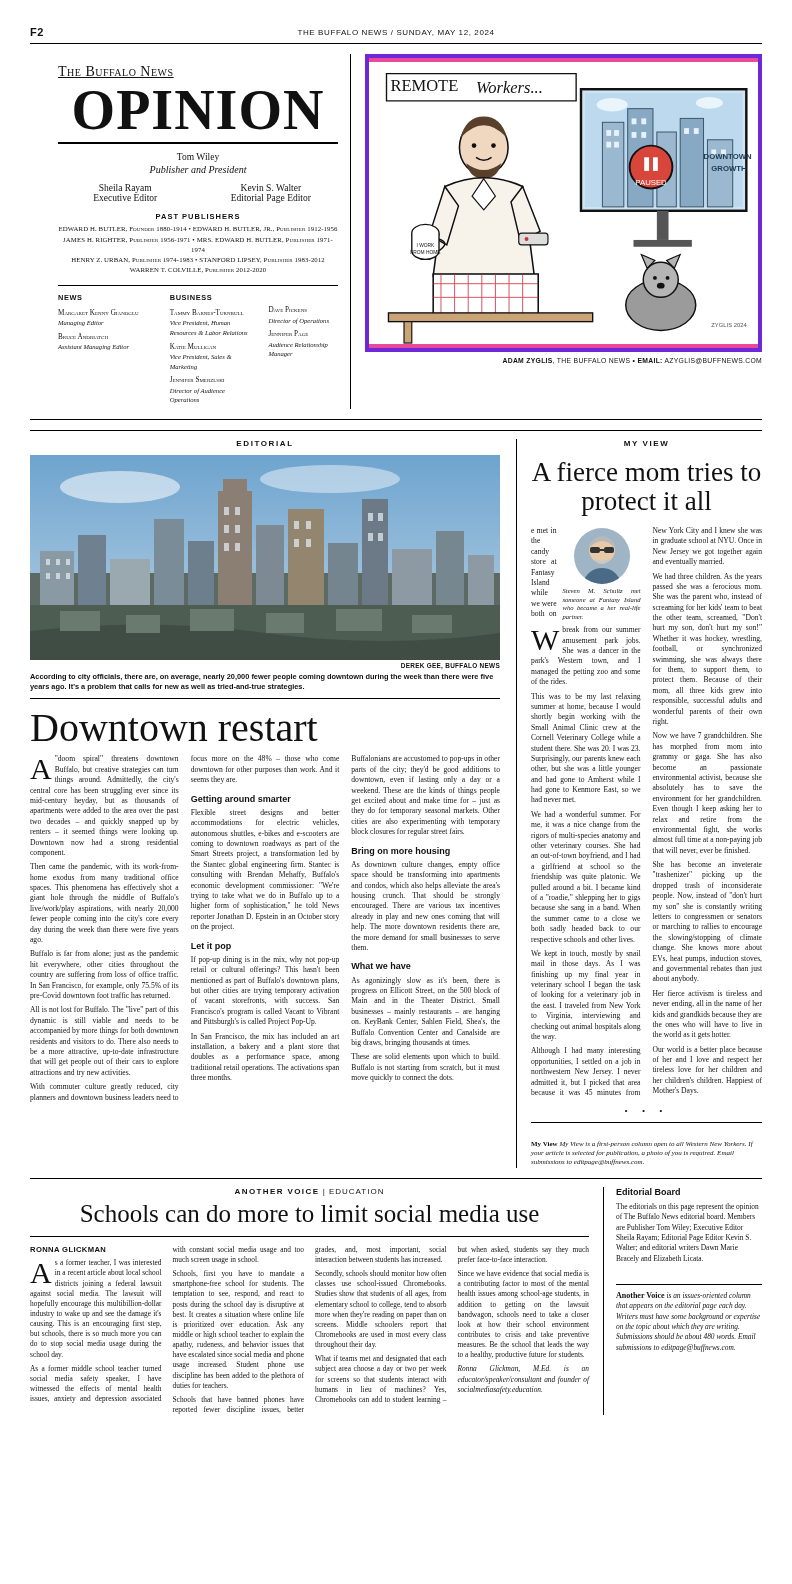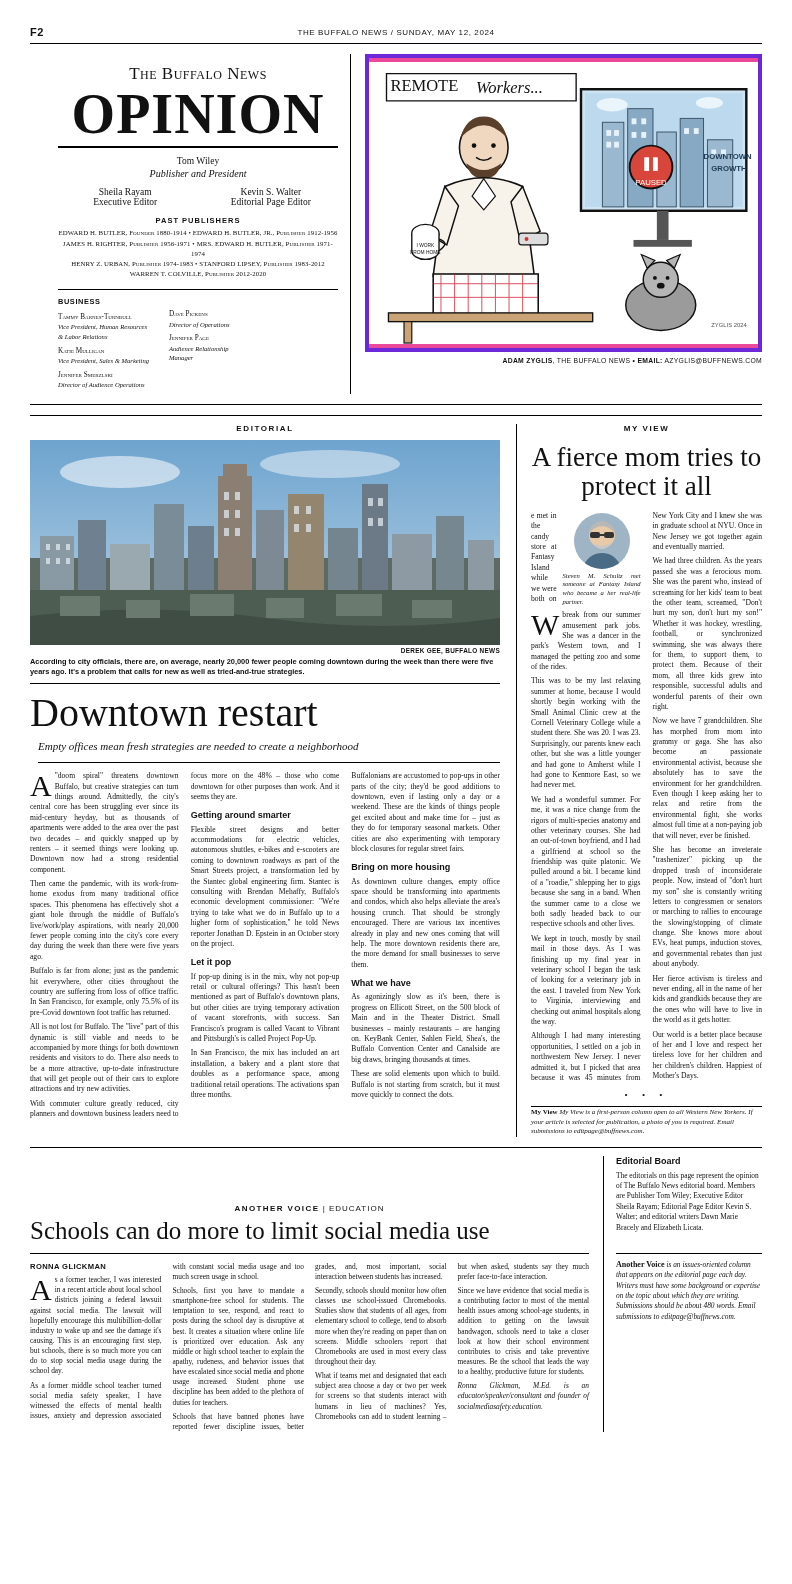--- a/index.html
+++ b/index.html
@@ -5,21 +5,21 @@
   html,body{margin:0;padding:0;background:#ffffff;}
   body{width:792px;height:1584px;font-family:"Liberation Serif",serif;color:#111;}
   .page{width:792px;height:1584px;position:relative;box-sizing:border-box;padding:26px 30px 18px 30px;}
   
   .runhead{display:flex;align-items:center;border-bottom:1px solid #000;padding-bottom:5px;margin-bottom:10px;}
   .runhead .folio{font-family:"Liberation Sans",sans-serif;font-weight:bold;font-size:11px;letter-spacing:.5px;}
   .runhead .center{flex:1;text-align:center;font-family:"Liberation Sans",sans-serif;font-size:8px;letter-spacing:.6px;}
   
   .masthead{display:flex;border-bottom:1px solid #000;padding-bottom:10px;}
   .flagcol{width:320px;padding:10px 12px 0 28px;box-sizing:border-box;}
-  .flag-small{font-family:"Liberation Serif",serif;font-variant:small-caps;font-size:17px;text-align:center;letter-spacing:.5px;}
+  .flag-small{font-family:"Liberation Serif",serif;font-variant:small-caps;font-size:14px;text-align:left;letter-spacing:.5px;text-decoration:underline;}
   .flag-big{font-family:"Liberation Serif",serif;font-size:56px;font-weight:bold;letter-spacing:1px;text-align:center;line-height:1;margin:2px 0 4px 0;}
   .flag-rule{border-bottom:2px solid #000;margin:0 0 8px 0;}
   .pub{text-align:center;font-size:9.5px;line-height:1.25;margin-bottom:7px;}
   .pub .nm{font-weight:normal;}
   .pub .ttl{font-style:italic;font-size:10px;}
   .editors2{display:flex;justify-content:space-between;text-align:center;font-size:9.5px;margin-bottom:9px;}
   .editors2 > div{width:48%;}
   .pastpub-h{text-align:center;font-family:"Liberation Sans",sans-serif;font-size:7.5px;letter-spacing:1px;font-weight:bold;margin:4px 0 3px;}
   .pastpub{text-align:center;font-size:6.8px;line-height:1.5;letter-spacing:.1px;}
   .pastpub .sc{font-variant:small-caps;}
@@ -47,30 +47,30 @@
   .cols3 p{margin:0 0 4px;}
   .subhead{font-family:"Liberation Sans",sans-serif;font-weight:bold;font-size:9px;margin:7px 0 3px;}
   .dropcap::first-letter{float:left;font-size:30px;line-height:.85;padding:2px 3px 0 0;font-family:"Liberation Serif",serif;}
   .mv-head{font-family:"Liberation Serif",serif;font-size:27px;line-height:1.08;text-align:center;margin:10px 0 10px;}
   .mv-body{column-count:2;column-gap:12px;font-size:7.6px;line-height:1.37;text-align:justify;hyphens:auto;}
   .mv-body p{margin:0 0 4px;}
   .mugwrap{float:right;width:78px;margin:2px 0 4px 6px;}
   .mug{width:56px;height:56px;border-radius:50%;overflow:hidden;position:relative;margin:0 auto;}
   .mugcap{font-style:italic;font-size:6.6px;line-height:1.3;margin-top:3px;}
   .dots{text-align:center;letter-spacing:6px;font-size:9px;margin:6px 0;}
-  .mv-foot{font-size:7px;line-height:1.35;font-style:italic;border-top:1px solid #000;padding-top:1px;}
+  .mv-foot{font-size:7px;line-height:1.35;font-style:italic;border-top:1px solid #000;padding-top:17px;}
   .mv-foot b{font-style:normal;font-weight:bold;}
   
   .botrule{border-top:1px solid #000;margin-top:10px;}
   .bottom{display:flex;gap:14px;padding-top:8px;}
-  .av{flex:1;margin-top:48px;}
+  .av{flex:1;}
   .board{width:146px;border-left:1px solid #000;padding-left:12px;}
   .av-kicker{text-align:center;font-family:"Liberation Sans",sans-serif;font-size:8px;font-weight:bold;letter-spacing:1.4px;margin-bottom:4px;}
   .av-kicker span{font-weight:normal;letter-spacing:1px;}
-  .av-head{font-family:"Liberation Serif",serif;font-size:25px;margin:2px 0 8px;border-bottom:1px solid #000;padding-bottom:8px;}
+  .av-head{font-family:"Liberation Serif",serif;font-size:25px;text-align:center;margin:2px 0 8px;border-bottom:1px solid #000;padding-bottom:8px;}
   .av-body{column-count:4;column-gap:11px;font-size:7.4px;line-height:1.37;text-align:justify;hyphens:auto;}
   .av-body p{margin:0 0 4px;}
   .board h4{font-family:"Liberation Sans",sans-serif;font-size:9px;margin:0 0 5px;font-weight:bold;}
   .board p{font-size:7.4px;line-height:1.4;margin:0 0 6px;text-align:left;}
   .board .sub{font-weight:bold;font-family:"Liberation Serif",serif;font-size:8px;}
   .board .ital{font-style:italic;}
   .rule-top{border-top:1px solid #000;padding-top:5px;margin-top:20px;}
 </style>
 </head>
 <body>
@@ -103,20 +103,27 @@
         </div>
       </div>
       <div class="pastpub-h">PAST PUBLISHERS</div>
       <div class="pastpub">
         <div class="sc">EDWARD H. BUTLER, Founder 1880-1914  •  EDWARD H. BUTLER, JR., Publisher 1912-1956</div>
         <div class="sc">JAMES H. RIGHTER, Publisher 1956-1971  •  MRS. EDWARD H. BUTLER, Publisher 1971-1974</div>
         <div class="sc">HENRY Z. URBAN, Publisher 1974-1983  •  STANFORD LIPSEY, Publisher 1983-2012</div>
         <div class="sc">WARREN T. COLVILLE, Publisher 2012-2020</div>
       </div>
       <div class="staffwrap">
+        <div class="staffcol" style="width:110px">
+          <div class="hd">NEWS</div>
+          <div class="nm">Margaret Kenny Gianoglu</div>
+          <div class="ttl">Managing Editor</div>
+          <div class="nm">Bruce Andriatch</div>
+          <div class="ttl">Assistant Managing Editor</div>
+        </div>
         <div class="staffcol" style="width:95px">
           <div class="hd">BUSINESS</div>
           <div class="nm">Tammy Barnes-Turnbull</div>
           <div class="ttl">Vice President, Human Resources &amp; Labor Relations</div>
           <div class="nm">Katie Mulligan</div>
           <div class="ttl">Vice President, Sales &amp; Marketing</div>
           <div class="nm">Jennifer Smerzlski</div>
           <div class="ttl">Director of Audience Operations</div>
         </div>
         <div class="staffcol" style="width:80px;padding-top:12px">
@@ -289,21 +296,20 @@
             <rect x="160" y="154" width="44" height="22"></rect>
               <rect x="236" y="158" width="38" height="20"></rect>
             <rect x="306" y="154" width="46" height="22"></rect>
               <rect x="382" y="160" width="40" height="18"></rect>
           </g>
         </svg>
       </div>
       <div class="photo-credit">DEREK GEE, BUFFALO NEWS</div>
       <div class="caption">According to city officials, there are, on average, nearly 20,000 fewer people coming downtown during the week than there were five years ago. It's a problem that calls for new as well as tried-and-true strategies.</div>
       <div class="headline">Downtown restart</div>
-      <div class="deck">Empty offices mean fresh strategies are needed to create a neighborhood</div>
       <div class="cols3">
         <p class="dropcap">A "doom spiral" threatens downtown Buffalo, but creative strategies can turn things around. Admittedly, the city's central core has been struggling ever since its mid-century heyday, but as thousands of apartments were added to the area over the past two decades – and quickly snapped up by renters – it seemed things were looking up. Downtown now had a strong residential component.</p>
         <p>Then came the pandemic, with its work-from-home exodus from many traditional office spaces. This phenomena has effectively shot a giant hole through the middle of Buffalo's live/work/play aspirations, with nearly 20,000 fewer people coming into the city's core every day during the week than there were five years ago.</p>
         <p>Buffalo is far from alone; just as the pandemic hit everywhere, other cities throughout the country are suffering from loss of office traffic. In San Francisco, for example, only 75.5% of its pre-Covid downtown foot traffic has returned.</p>
         <p>All is not lost for Buffalo. The "live" part of this dynamic is still viable and needs to be accompanied by more things for both downtown residents and visitors to do. There also needs to be a more attractive, up-to-date infrastructure that will get people out of their cars to explore attractions and try new activities.</p>
         <p>With commuter culture greatly reduced, city planners and downtown business leaders need to focus more on the 48% – those who come downtown for other purposes than work. And it seems they are.</p>
 
         <div class="subhead">Getting around smarter</div>
         <p>Flexible street designs and better accommodations for electric vehicles, autonomous shuttles, e-bikes and e-scooters are coming to downtown roadways as part of the Smart Streets project, a transformation led by the Stantec global engineering firm. Stantec is consulting with Brendan Mehaffy, Buffalo's economic development commissioner: "We're trying to take what we do in Buffalo up to a higher form of sophistication," he told News reporter Jonathan D. Epstein in an October story on the project.</p>
 

